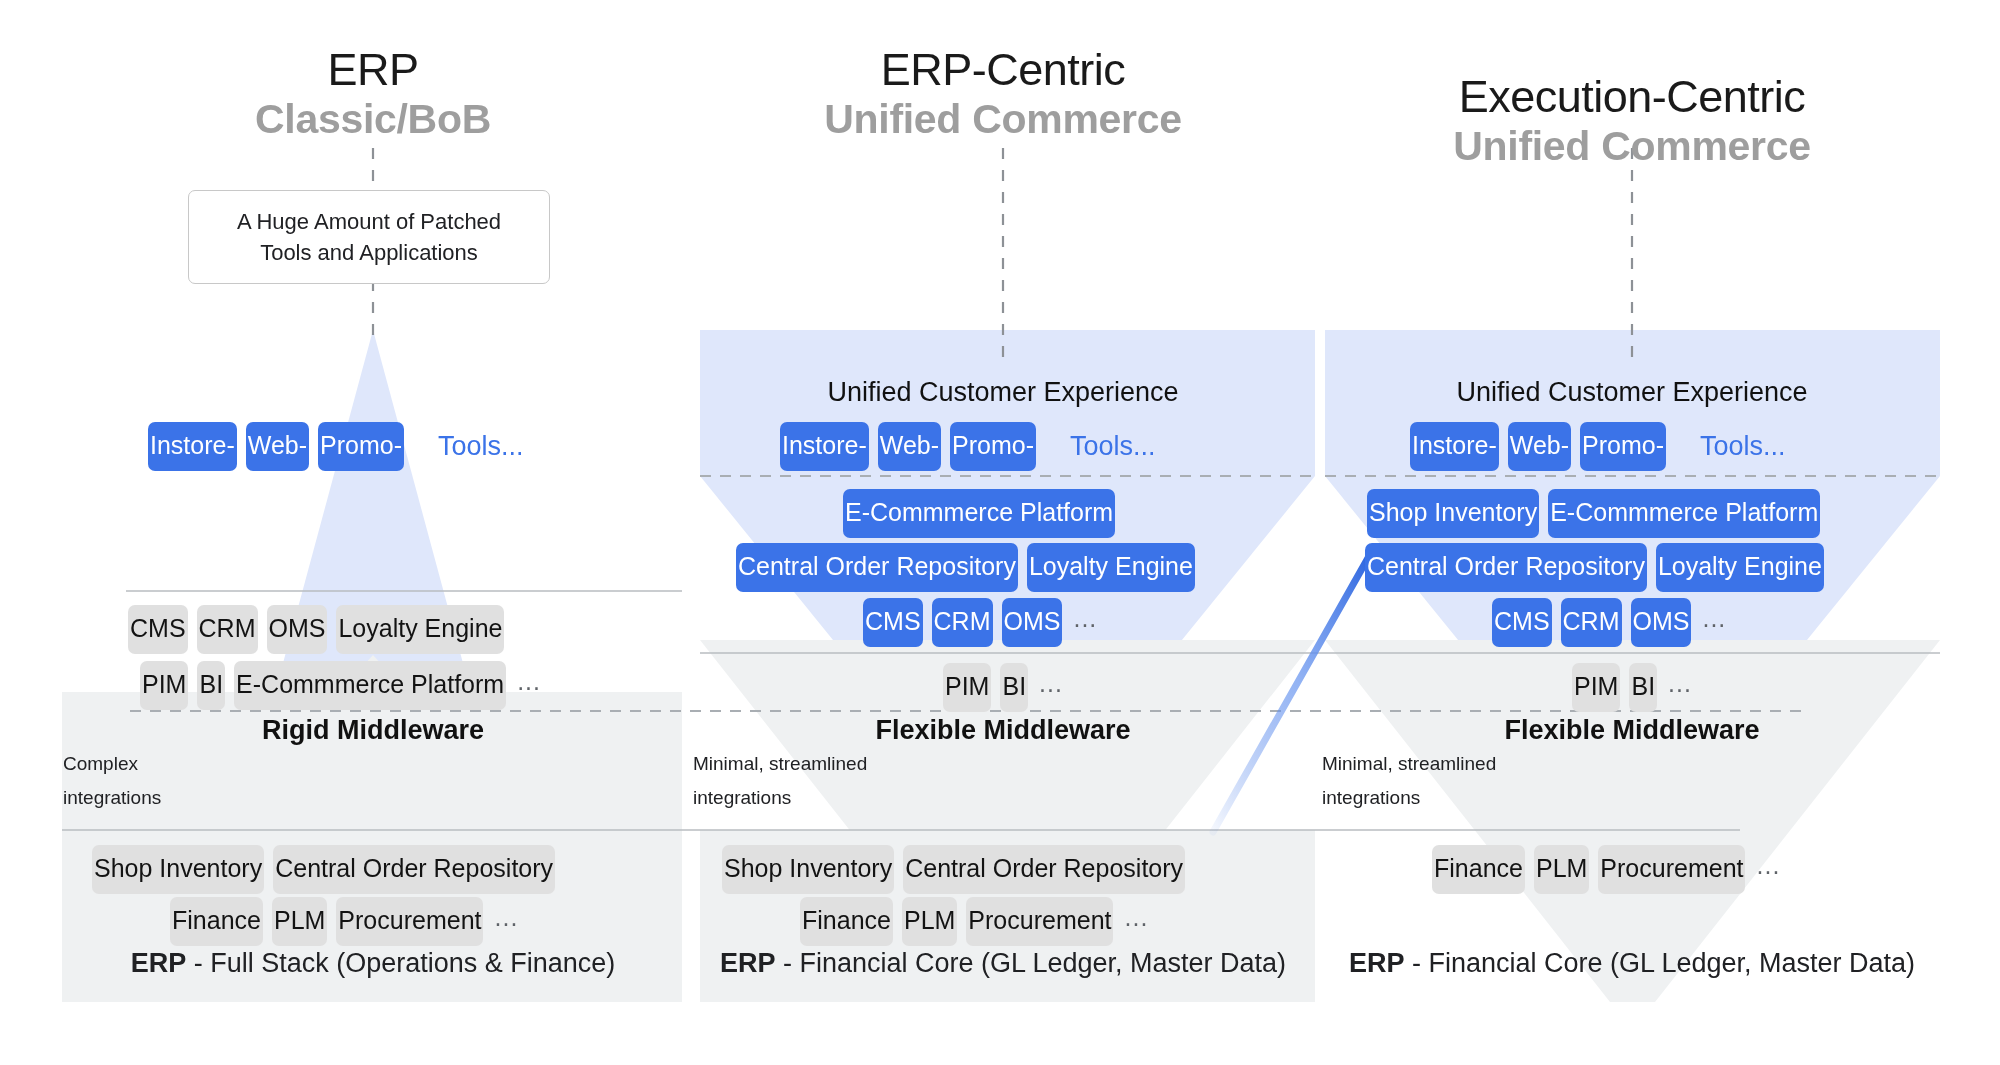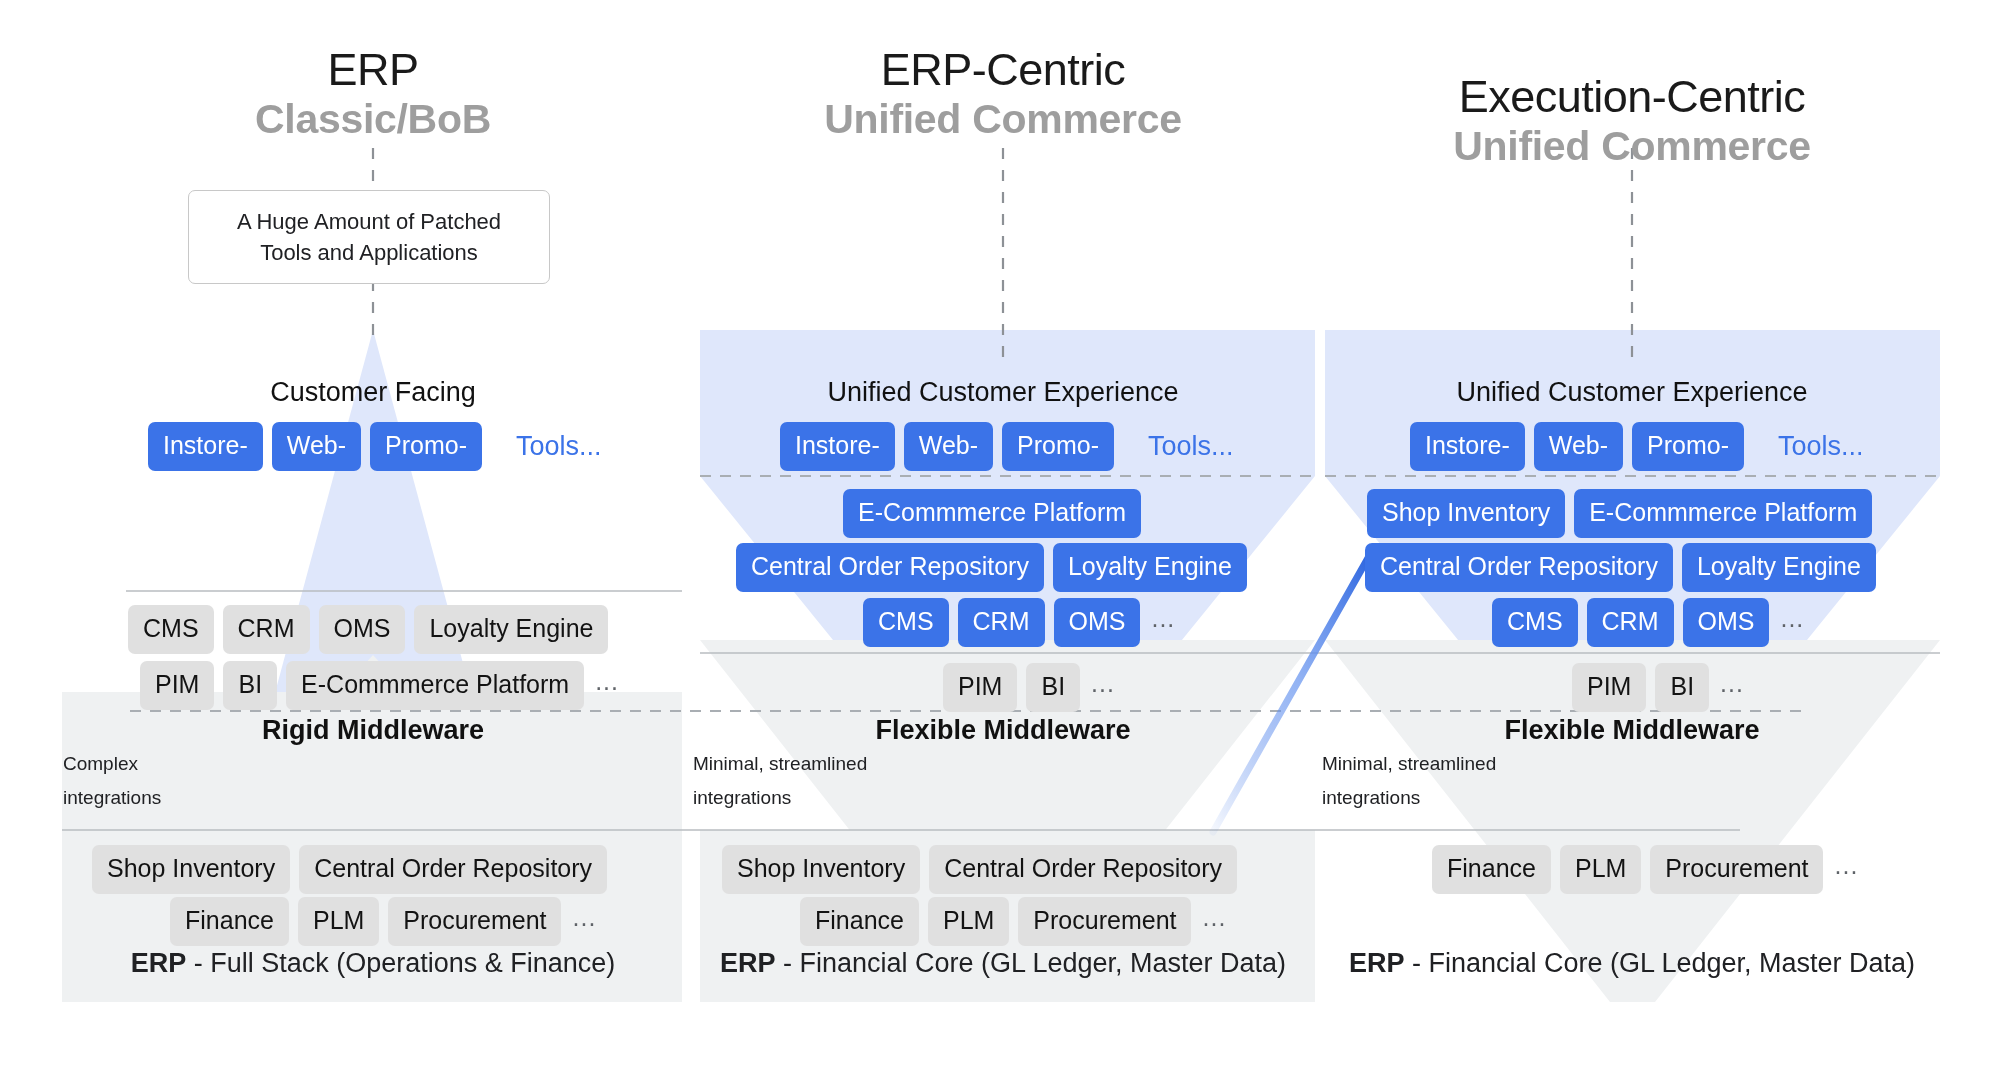--- a/index.html
+++ b/index.html
@@ -83,21 +83,21 @@
     gap: 9px;
     white-space: nowrap;
   }
   .chip {
     display: inline-flex;
     align-items: center;
     justify-content: center;
     border-radius: 7px;
     font-size: 25px;
     line-height: 1;
-    padding: 11px 15px 13px;
+    padding: 11px 2px 13px;
     white-space: nowrap;
   }
   .chip.blue { background: #3b73e8; color: #ffffff; }
   .chip.grey { background: #e0e0e0; color: #131313; }
   .ell {
     font-size: 25px;
     color: #5f6368;
     letter-spacing: 1px;
     padding: 0 2px;
     display: inline-block;
@@ -182,21 +182,20 @@
       <div class="col-sub">Classic/BoB</div>
     </div>
 
     <div class="patch-box" style="left:188px; top:190px; width:362px; height:94px;">
       <div>
         <div>A Huge Amount of Patched</div>
         <div>Tools and Applications</div>
       </div>
     </div>
 
-    <div class="band-title" style="left:63px; top:377px; width:620px;">Customer Facing</div>
 
     <div class="chip-row" style="left:148px; top:422px;">
       <span class="chip blue">Instore-</span>
       <span class="chip blue">Web-</span>
       <span class="chip blue">Promo-</span>
       <span class="tools-link">Tools...</span>
     </div>
 
     <div class="chip-row" style="left:128px; top:605px;">
       <span class="chip grey">CMS</span>

